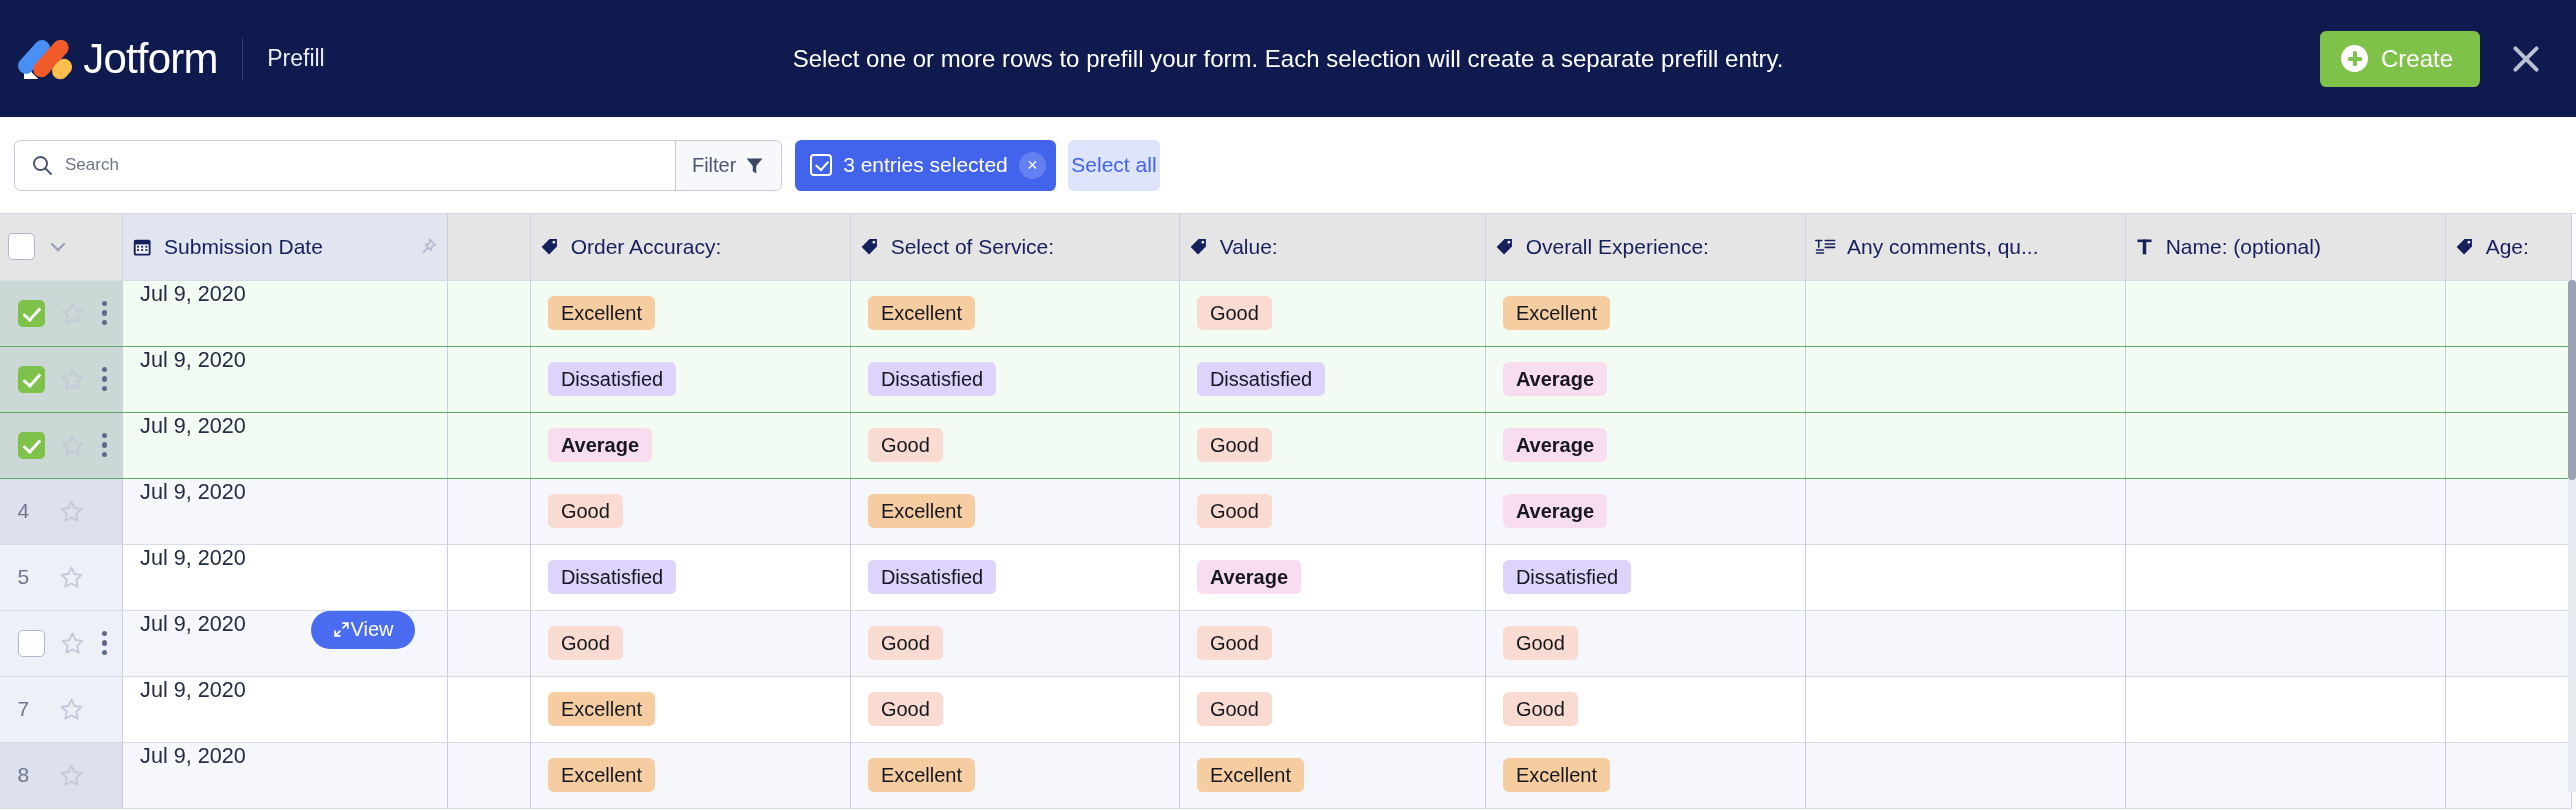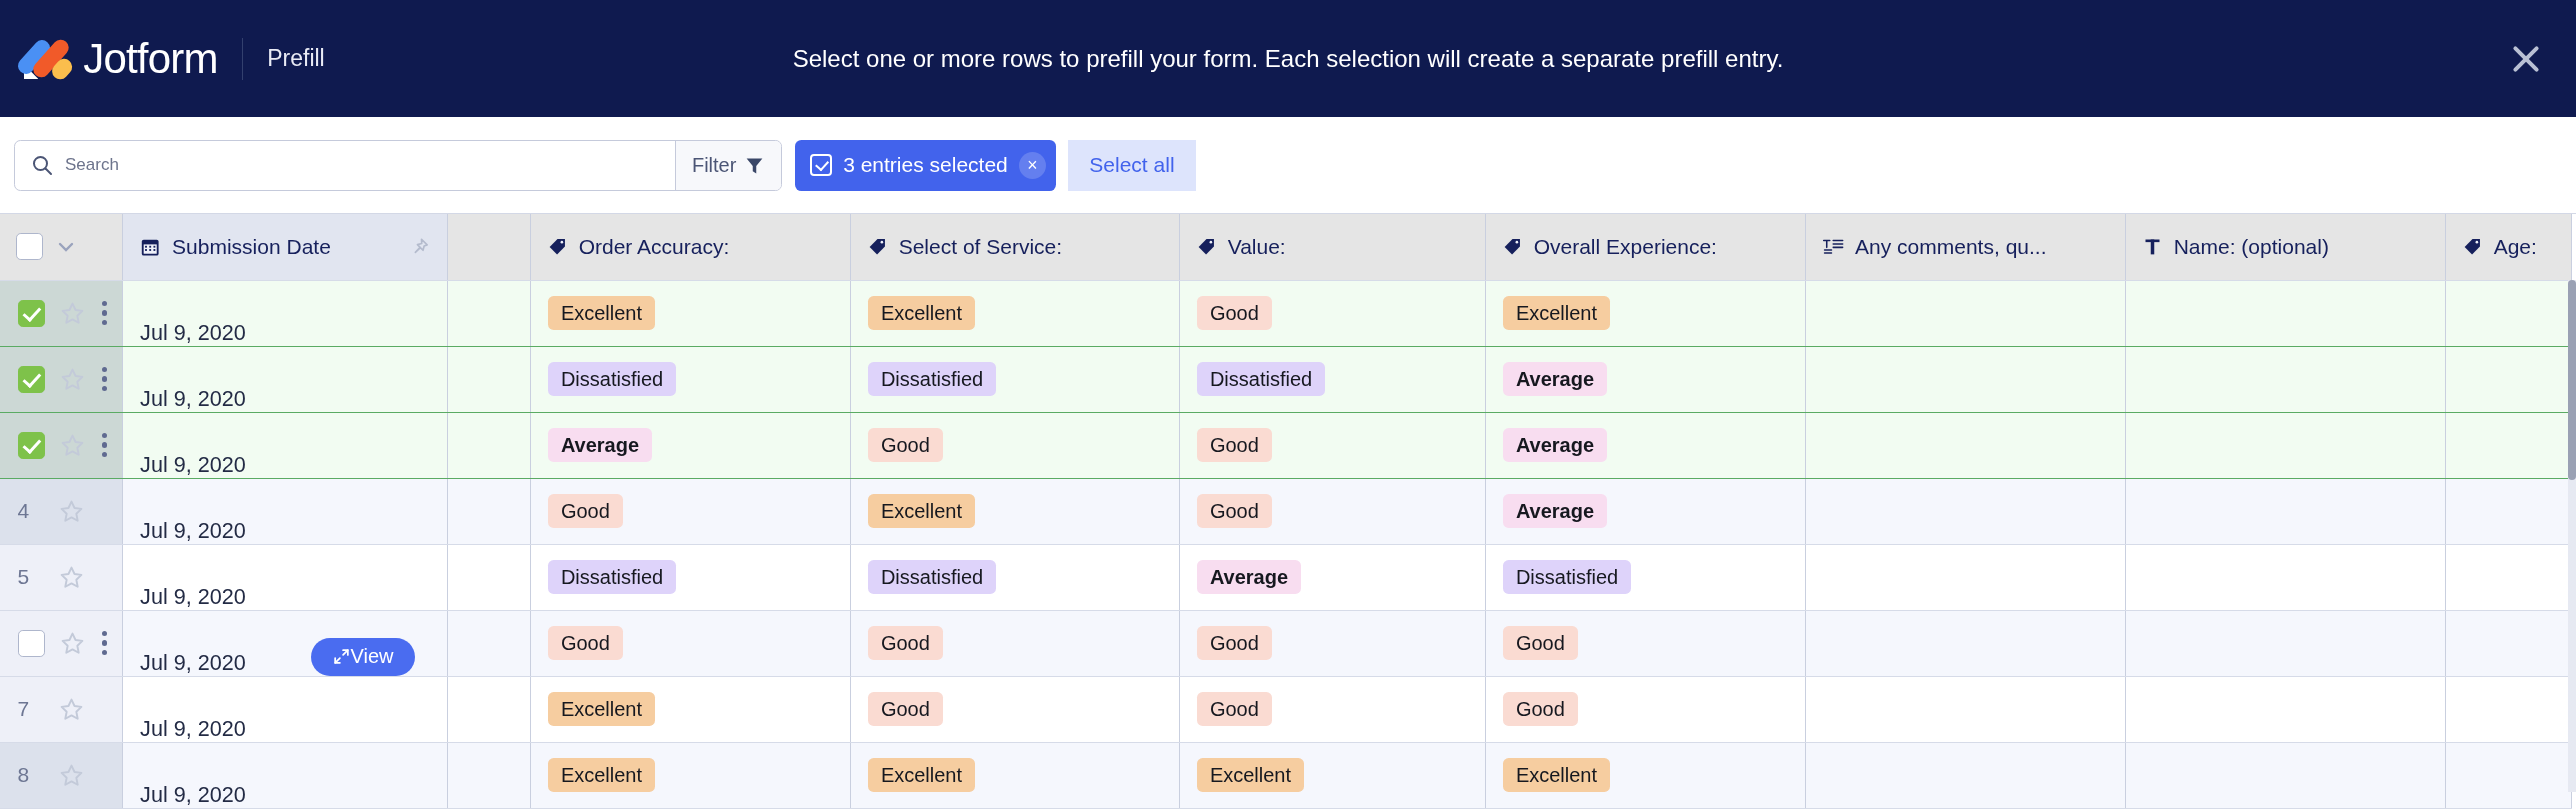--- a/index.html
+++ b/index.html
@@ -186,24 +186,24 @@
     width: 27px; height: 27px;
     border-radius: 50%;
     background: rgba(255,255,255,0.18);
     display: flex; align-items: center; justify-content: center;
     font-size: 17.6px; color: #ffffff;
     flex-shrink: 0;
   }
   .select-all-btn {
     background: #dde4fc;
     color: #4263ec;
-    border-radius: 0;
+    border-radius: 6px;
     height: 51px;
     display: flex; align-items: center;
-    padding: 0 21px;
+    padding: 0 3px;
     font-size: 21px;
     cursor: pointer;
   }
 
   
   .table-area {
     position: relative;
     height: 598px;
     overflow: hidden;
     border-top: 0.8px solid #d3d8e6;
@@ -223,21 +223,21 @@
     white-space: nowrap;
   }
   thead th {
     height: 66px;
     background: #eff1fa;
     color: #16205c;
     font-size: 21px;
     font-weight: normal;
     border-bottom: 0.8px solid #c9cfdf;
   }
-  .th-inner { display: flex; align-items: center; gap: 11.2px; padding: 0 16px; }
+  .th-inner { display: flex; align-items: center; gap: 11.2px; padding: 0 8px; }
   .th-gutter { background: #e5e5e5; }
   .th-subdate { background: #e1e5f0 !important; }
   .th-subdate .th-inner { justify-content: space-between; }
   .th-subdate .label-grp { display: flex; align-items: center; gap: 11.2px; }
 
   
   .c-gutter { width: 122px; }
   .c-date   { width: 325px; }
   .c-blank  { width: 83px; }
   .c-acc    { width: 320px; }
@@ -288,21 +288,21 @@
     border: solid #ffffff; border-width: 0 3.2px 3.2px 0;
     transform: rotate(42deg);
   }
   .kebab {
     display: flex; flex-direction: column; gap: 4px; align-items: center;
     width: 8px; flex-shrink: 0;
   }
   .kebab i { width: 5.6px; height: 5.6px; border-radius: 50%; background: #5f6a90; display: block; }
 
   .date-cell-inner {
-    display: flex; align-items: flex-end; justify-content: space-between;
+    display: flex; align-items: flex-start; justify-content: space-between;
     padding: 0 17.6px; height: 100%;
   }
   .view-btn {
     background: #4a6cf0;
     color: #ffffff;
     border-radius: 24px;
     height: 38px;
     display: flex; align-items: center; gap: 0;
     padding: 0 21px;
     font-size: 20px;
@@ -352,20 +352,24 @@
       <span class="logo-bar bar-yellow"></span>
     </div>
     <span class="wordmark">Jotform</span>
   </div>
   <div class="brand-divider"></div>
   <span class="section-title">Prefill</span>
 
   <div class="headline">Select one or more rows to prefill your form. Each selection will create a separate prefill entry.</div>
 
   <div class="topbar-right">
+    <button class="create-btn">
+      <span class="plus-circle"></span>
+      <span>Create</span>
+    </button>
     <div class="close-x"></div>
   </div>
 </div>
 
 <div class="toolbar">
   <div class="search-wrap">
     <div class="search-field">
       <span class="search-icon">
         <svg width="24" height="24" viewBox="0 0 24 24" fill="none" stroke="#4b5575" stroke-width="2">
           <circle cx="10.5" cy="10.5" r="6.5"></circle>

